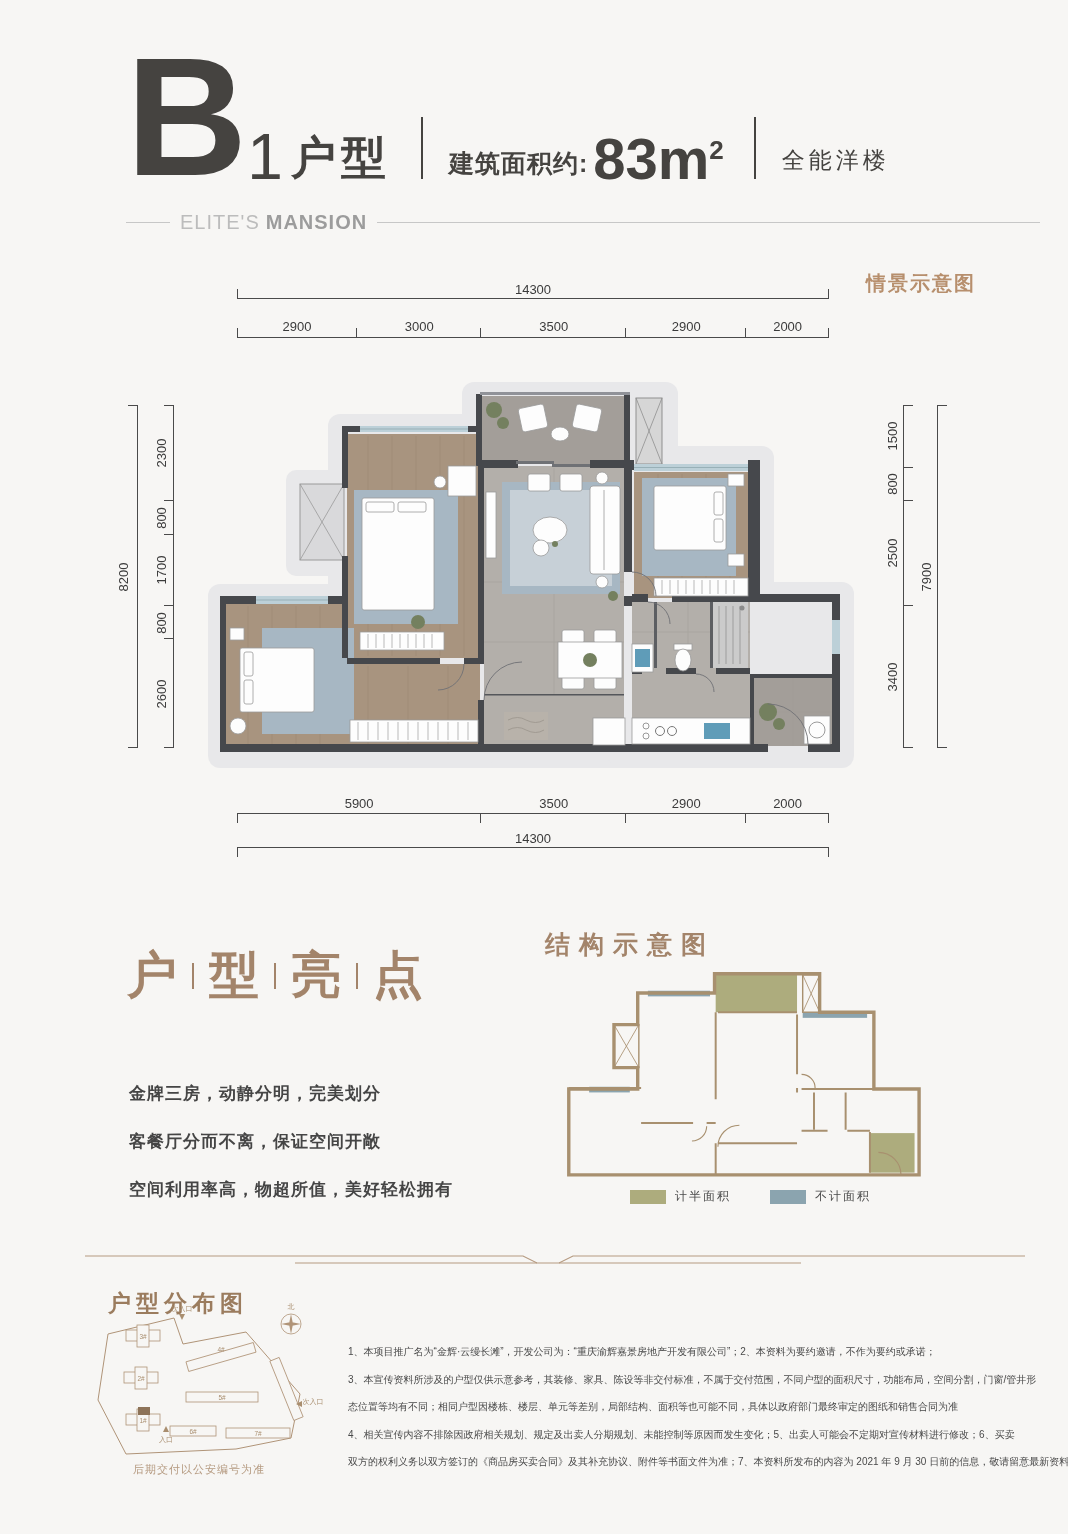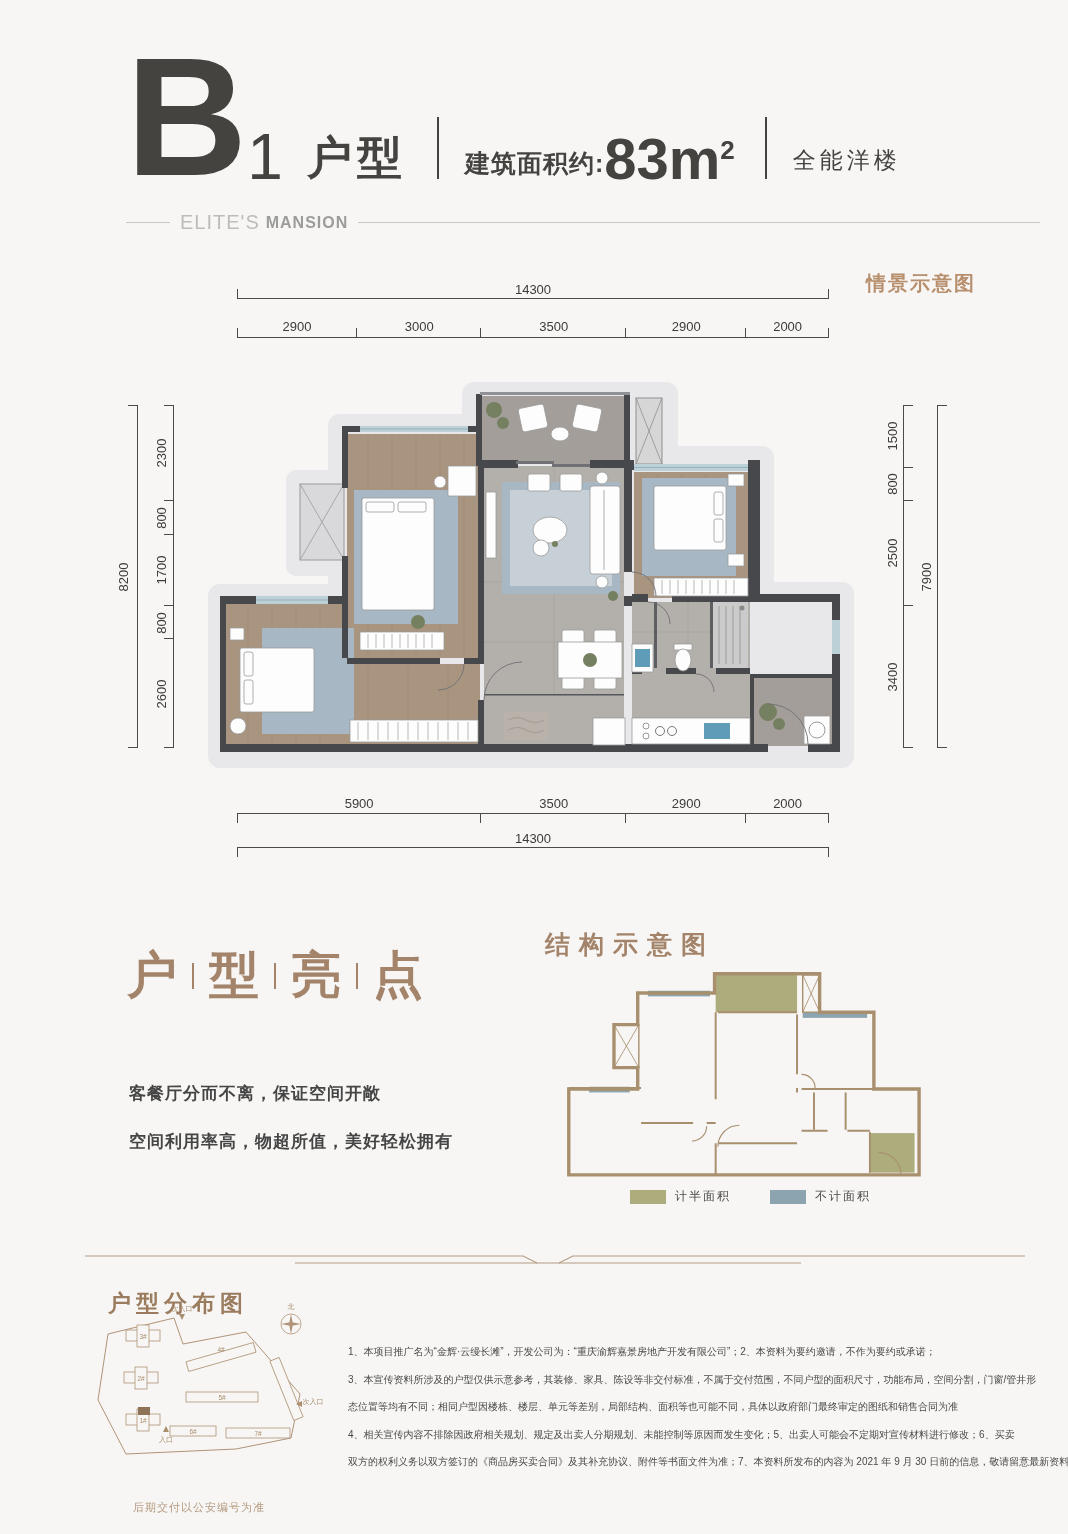--- a/index.html
+++ b/index.html
@@ -2,31 +2,31 @@
 <html><head>
 <meta charset="utf-8">
 <style>
   html,body{margin:0;padding:0;background:#e9e9e9;}
   #page{position:relative;width:1068px;height:1534px;background:#f7f6f4;overflow:hidden;
         font-family:"Liberation Sans",sans-serif;color:#454340;}
   
   #hdr{position:absolute;left:126px;top:52px;display:flex;align-items:flex-end;}
   .b-big{font-size:168px;line-height:.78;font-weight:700;letter-spacing:-3px;}
   .b-one{font-size:64px;line-height:.82;font-weight:500;margin-left:3px;}
-  .b-suffix{font-size:45px;font-weight:700;margin-left:24px;letter-spacing:5px;line-height:1;padding-bottom:3px;}
+  .b-suffix{font-size:45px;font-weight:700;margin-left:8px;letter-spacing:5px;line-height:1;padding-bottom:3px;}
   .vdiv{width:2px;height:62px;background:#454340;margin:0 26px 4px 30px;}
   .area-label{font-size:25px;font-weight:700;line-height:1;padding-bottom:7px;letter-spacing:1px;}
-  .area-val{font-size:58px;font-weight:700;line-height:.82;}
+  .area-val{font-size:58px;font-weight:700;line-height:.82;margin-left:5px;}
   .area-val sup{font-size:26px;vertical-align:super;line-height:0;}
   .tagline{font-size:23px;letter-spacing:4px;font-weight:500;padding-bottom:7px;}
   #brand{position:absolute;left:126px;top:211px;right:28px;display:flex;align-items:center;gap:10px;}
   .bline{height:1px;background:#c7c7c7;}
   .bl1{width:44px;}.bl2{flex:1;}
   .brand-light{font-size:20px;color:#bcbcbc;letter-spacing:1px;}
-  .brand-bold{font-size:16px;color:#9c9c9c;font-weight:700;letter-spacing:1px;margin-left:-4px;}
+  .brand-bold{font-size:20px;color:#9c9c9c;font-weight:700;letter-spacing:1px;margin-left:-4px;}
   .scene-label{position:absolute;left:866px;top:270px;font-size:20px;font-weight:700;
                color:#b78f6d;letter-spacing:2px;}
   
   .dim, .dim i{font-size:13px;color:#3b3b3b;font-style:normal;}
   .dimrow{position:absolute;display:flex;}
   .seg-t{border-bottom:1px solid #4a4a4a;height:22px;}
   .seg-t .dcell{position:relative;}
   .seg-t .dcell::after{content:'';position:absolute;right:0;bottom:0;width:1px;height:9px;background:#4a4a4a;}
   .seg-t::before{content:'';position:absolute;left:0;bottom:0;width:1px;height:9px;background:#4a4a4a;}
   .seg-t .dcell i{position:absolute;left:0;right:0;bottom:3px;text-align:center;}
@@ -79,21 +79,21 @@
   .st-title{position:absolute;left:545px;top:928px;font-family:"Liberation Serif",serif;
             font-size:25px;font-weight:700;color:#a3846a;letter-spacing:9px;}
   .legend{position:absolute;top:1188px;display:flex;align-items:center;gap:9px;}
   .lg1{left:630px;} .lg2{left:770px;}
   .lg-sw{width:36px;height:14px;}
   .lg-tx{font-size:12px;color:#4b4b4b;letter-spacing:2px;}
   
   
   .sp-title{position:absolute;left:108px;top:1288px;font-family:"Liberation Serif",serif;
             font-size:23px;font-weight:700;color:#9b7c5e;letter-spacing:5px;}
-  .sp-caption{position:absolute;left:133px;top:1500px;font-size:11px;color:#b59a80;letter-spacing:1px;}
+  .sp-caption{position:absolute;left:133px;top:1462px;font-size:11px;color:#b59a80;letter-spacing:1px;}
   .disc{position:absolute;left:348px;top:1338px;font-size:10px;color:#4a4a4a;line-height:27.5px;white-space:nowrap;}
 </style>
 </head>
 <body>
 
 <div id="page">
 
   <div id="hdr">
     <span class="b-big">B</span>
     <span class="b-one">1</span>
@@ -386,20 +386,21 @@
   <div class="hl-title">
     <span>户</span>
     <span class="hl-sep"></span>
     <span>型</span>
     <span class="hl-sep"></span>
     <span>亮</span>
     <span class="hl-sep"></span>
     <span>点</span>
   </div>
   <div class="hl-points">
+    <div>金牌三房，动静分明，完美划分</div>
     <div>客餐厅分而不离，保证空间开敞</div>
     <div>空间利用率高，物超所值，美好轻松拥有</div>
   </div>
 
   <div class="st-title">结构示意图</div>
   <svg viewBox="0 0 420 218" width="420" height="218" style="position:absolute;left:548px;top:962px;">
     <g transform="translate(14,5) scale(0.565)">
       <rect x="272" y="14" width="144" height="66" fill="#adac7d"></rect>
       <rect x="545" y="294" width="79" height="70" fill="#adac7d"></rect>
       <rect x="426" y="80" width="114" height="10" fill="#8ba4af"></rect>

